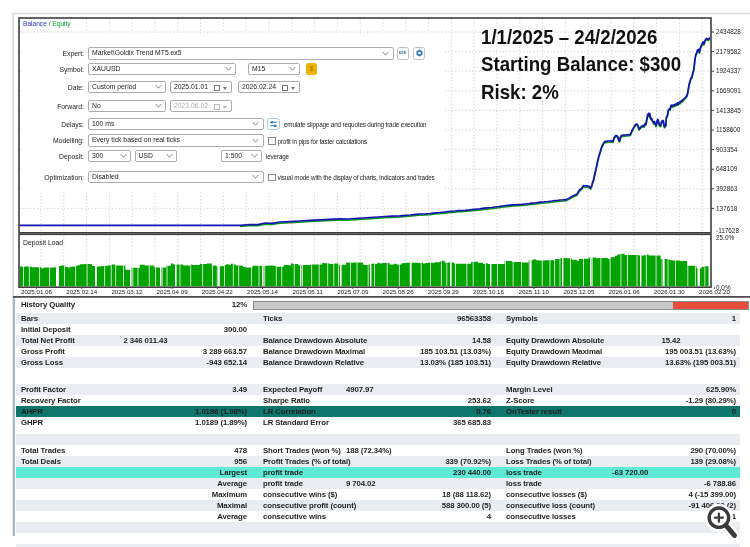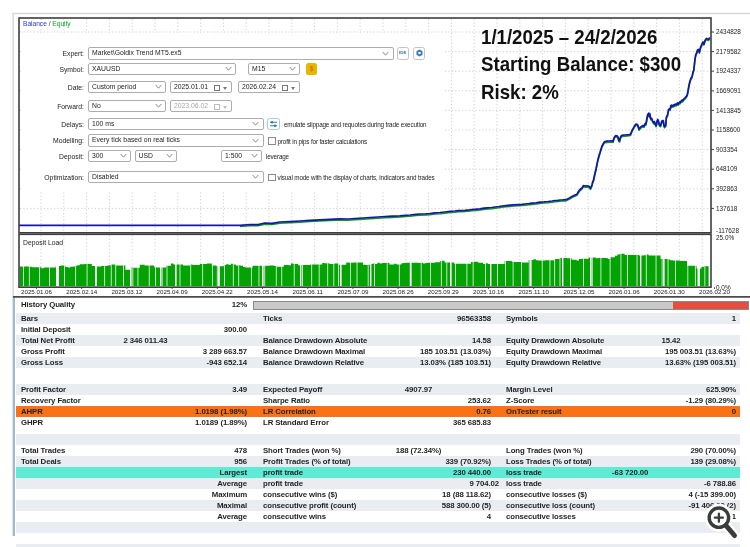--- a/index.html
+++ b/index.html
@@ -344,51 +344,51 @@
     <span style="position:absolute;left:0;width:231px;text-align:right">-943 652.14</span>
     <span style="position:absolute;left:247px">Balance Drawdown Relative</span>
     <span style="position:absolute;left:330px;width:145px;text-align:right">13.03% (185 103.51)</span>
     <span style="position:absolute;left:490px">Equity Drawdown Relative</span>
     <span style="position:absolute;left:590px;width:130px;text-align:right">13.63% (195 003.51)</span>
   </div>
 <div style="position:absolute;left:16px;top:383.5px;width:724px;height:11px;background:#e9edf2;font-size:7.8px;font-weight:bold;color:#1f1f1f;line-height:11px;letter-spacing:-0.1px">
     <span style="position:absolute;left:5px">Profit Factor</span>
     <span style="position:absolute;left:0;width:231px;text-align:right">3.49</span>
     <span style="position:absolute;left:247px">Expected Payoff</span>
-    <span style="position:absolute;left:330px;width:145px;text-align:center">4907.97</span>
+    <span style="position:absolute;left:330px;width:145px;text-align:left">4907.97</span>
     <span style="position:absolute;left:490px">Margin Level</span>
     <span style="position:absolute;left:590px;width:130px;text-align:right">625.90%</span>
   </div>
 <div style="position:absolute;left:16px;top:394.5px;width:724px;height:11px;background:#fff;font-size:7.8px;font-weight:bold;color:#1f1f1f;line-height:11px;letter-spacing:-0.1px">
     <span style="position:absolute;left:5px">Recovery Factor</span>
     <span style="position:absolute;left:247px">Sharpe Ratio</span>
     <span style="position:absolute;left:330px;width:145px;text-align:right">253.62</span>
     <span style="position:absolute;left:490px">Z-Score</span>
     <span style="position:absolute;left:590px;width:130px;text-align:right">-1.29 (80.29%)</span>
   </div>
-<div style="position:absolute;left:16px;top:405.5px;width:724px;height:11px;background:#f97316;font-size:7.8px;font-weight:bold;color:#1f1f1f;line-height:11px;letter-spacing:-0.1px">
+<div style="position:absolute;left:16px;top:405.5px;width:724px;height:11px;background:#0f766e;font-size:7.8px;font-weight:bold;color:#1f1f1f;line-height:11px;letter-spacing:-0.1px">
     <span style="position:absolute;left:5px">AHPR</span>
     <span style="position:absolute;left:0;width:231px;text-align:right">1.0198 (1.98%)</span>
     <span style="position:absolute;left:247px">LR Correlation</span>
     <span style="position:absolute;left:330px;width:145px;text-align:right">0.76</span>
     <span style="position:absolute;left:490px">OnTester result</span>
     <span style="position:absolute;left:590px;width:130px;text-align:right">0</span>
   </div>
 <div style="position:absolute;left:16px;top:416.5px;width:724px;height:11px;background:#fff;font-size:7.8px;font-weight:bold;color:#1f1f1f;line-height:11px;letter-spacing:-0.1px">
     <span style="position:absolute;left:5px">GHPR</span>
     <span style="position:absolute;left:0;width:231px;text-align:right">1.0189 (1.89%)</span>
     <span style="position:absolute;left:247px">LR Standard Error</span>
     <span style="position:absolute;left:330px;width:145px;text-align:right">365 685.83</span>
   </div>
 <div style="position:absolute;left:16px;top:433.5px;width:724px;height:11px;background:#e9edf2;font-size:7.8px;font-weight:bold;color:#1f1f1f;line-height:11px;letter-spacing:-0.1px"></div>
 <div style="position:absolute;left:16px;top:444.5px;width:724px;height:11px;background:#fff;font-size:7.8px;font-weight:bold;color:#1f1f1f;line-height:11px;letter-spacing:-0.1px">
     <span style="position:absolute;left:5px">Total Trades</span>
     <span style="position:absolute;left:0;width:231px;text-align:right">478</span>
     <span style="position:absolute;left:247px">Short Trades (won %)</span>
-    <span style="position:absolute;left:330px;width:145px;text-align:center">188 (72.34%)</span>
+    <span style="position:absolute;left:330px;width:145px;text-align:left">188 (72.34%)</span>
     <span style="position:absolute;left:490px">Long Trades (won %)</span>
     <span style="position:absolute;left:590px;width:130px;text-align:right">290 (70.00%)</span>
   </div>
 <div style="position:absolute;left:16px;top:455.5px;width:724px;height:11px;background:#e9edf2;font-size:7.8px;font-weight:bold;color:#1f1f1f;line-height:11px;letter-spacing:-0.1px">
     <span style="position:absolute;left:5px">Total Deals</span>
     <span style="position:absolute;left:0;width:231px;text-align:right">956</span>
     <span style="position:absolute;left:247px">Profit Trades (% of total)</span>
     <span style="position:absolute;left:330px;width:145px;text-align:right">339 (70.92%)</span>
     <span style="position:absolute;left:490px">Loss Trades (% of total)</span>
     <span style="position:absolute;left:590px;width:130px;text-align:right">139 (29.08%)</span>
@@ -396,21 +396,21 @@
 <div style="position:absolute;left:16px;top:466.5px;width:724px;height:11px;background:#5eead4;font-size:7.8px;font-weight:bold;color:#1f1f1f;line-height:11px;letter-spacing:-0.1px">
     <span style="position:absolute;left:0;width:231px;text-align:right">Largest</span>
     <span style="position:absolute;left:247px">profit trade</span>
     <span style="position:absolute;left:330px;width:145px;text-align:right">230 440.00</span>
     <span style="position:absolute;left:490px">loss trade</span>
     <span style="position:absolute;left:596px;width:130px;text-align:left">-63 720.00</span>
   </div>
 <div style="position:absolute;left:16px;top:477.5px;width:724px;height:11px;background:#e9edf2;font-size:7.8px;font-weight:bold;color:#1f1f1f;line-height:11px;letter-spacing:-0.1px">
     <span style="position:absolute;left:0;width:231px;text-align:right">Average</span>
     <span style="position:absolute;left:247px">profit trade</span>
-    <span style="position:absolute;left:338px;width:145px;text-align:right">9 704.02</span>
+    <span style="position:absolute;left:330px;width:145px;text-align:left">9 704.02</span>
     <span style="position:absolute;left:490px">loss trade</span>
     <span style="position:absolute;left:590px;width:130px;text-align:right">-6 788.86</span>
   </div>
 <div style="position:absolute;left:16px;top:488.5px;width:724px;height:11px;background:#fff;font-size:7.8px;font-weight:bold;color:#1f1f1f;line-height:11px;letter-spacing:-0.1px">
     <span style="position:absolute;left:0;width:231px;text-align:right">Maximum</span>
     <span style="position:absolute;left:247px">consecutive wins ($)</span>
     <span style="position:absolute;left:330px;width:145px;text-align:right">18 (88 118.62)</span>
     <span style="position:absolute;left:490px">consecutive losses ($)</span>
     <span style="position:absolute;left:590px;width:130px;text-align:right">4 (-15 399.00)</span>
   </div>

